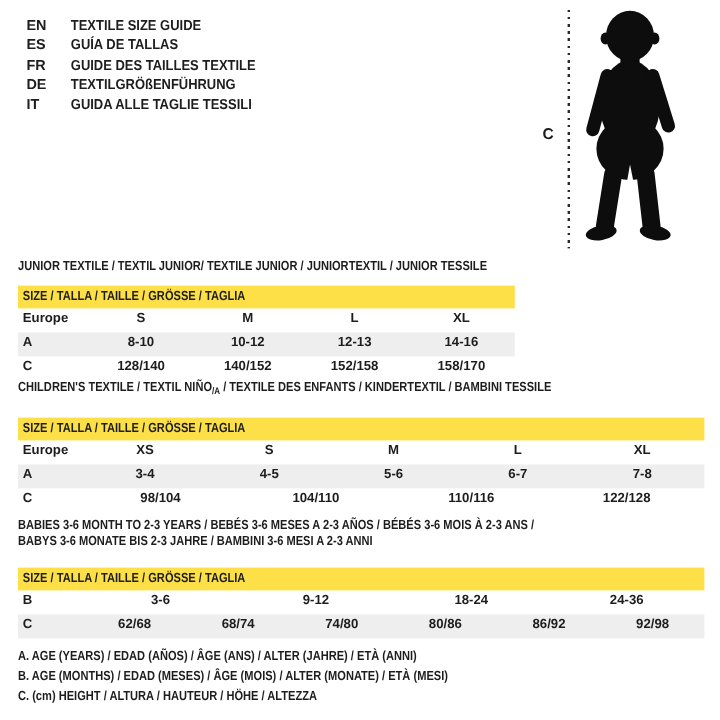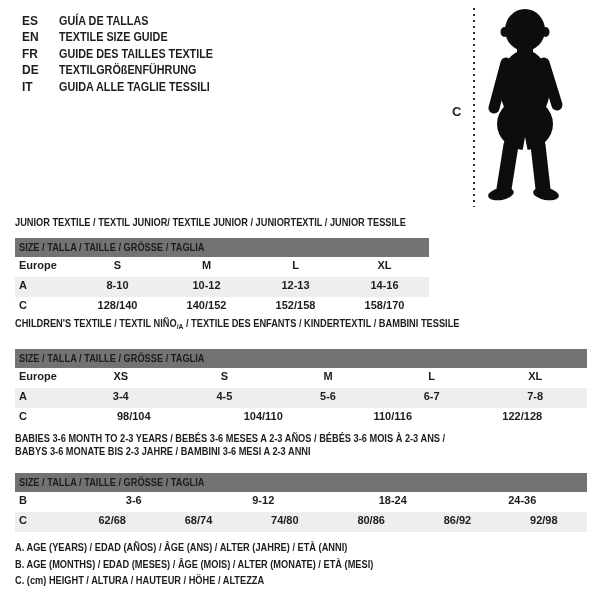--- a/index.html
+++ b/index.html
@@ -26,42 +26,42 @@
   .section{position:absolute;left:15px;}
   #sec-junior{top:216px;width:414px;}
   #sec-children{top:317px;width:572px;}
   #sec-babies{top:432px;width:572px;}
   .sec-title{font-size:11px;line-height:13px;}
   .sub{font-size:8px;vertical-align:-2px;}
 
   .t1{margin-top:9px;}
   .t2{margin-top:16px;}
   .t3{margin-top:15px;}
-  .bar{height:19px;background:#737373;line-height:19px;padding-left:4px;font-size:11px;}
+  .bar{height:19px;background:#fde047;line-height:19px;padding-left:4px;font-size:11px;}
   .trow{display:flex;height:20px;line-height:17px;font-size:11px;}
   .trow.shaded{background:#eeeeee;}
   .lab{padding-left:4px;text-align:left;}
   #sec-junior .lab{width:54px;}
   #sec-children .lab,#sec-babies .lab{width:50px;}
   .cell{flex:1;text-align:center;}
 
   
   .notes{position:absolute;left:15px;top:539px;font-size:11px;line-height:16.5px;text-decoration:underline;}
 </style>
 </head>
 <body>
 
 <div class="lang">
   <div class="lang-row">
+    <span class="lang-code">EN</span>
+    <span class="cond90">TEXTILE SIZE GUIDE</span>
+  </div>
+  <div class="lang-row">
     <span class="lang-code">ES</span>
     <span class="cond90">GUÍA DE TALLAS</span>
-  </div>
-  <div class="lang-row">
-    <span class="lang-code">EN</span>
-    <span class="cond90">TEXTILE SIZE GUIDE</span>
   </div>
   <div class="lang-row">
     <span class="lang-code">FR</span>
     <span class="cond90">GUIDE DES TAILLES TEXTILE</span>
   </div>
   <div class="lang-row">
     <span class="lang-code">DE</span>
     <span class="cond90">TEXTILGRÖßENFÜHRUNG</span>
   </div>
   <div class="lang-row">

